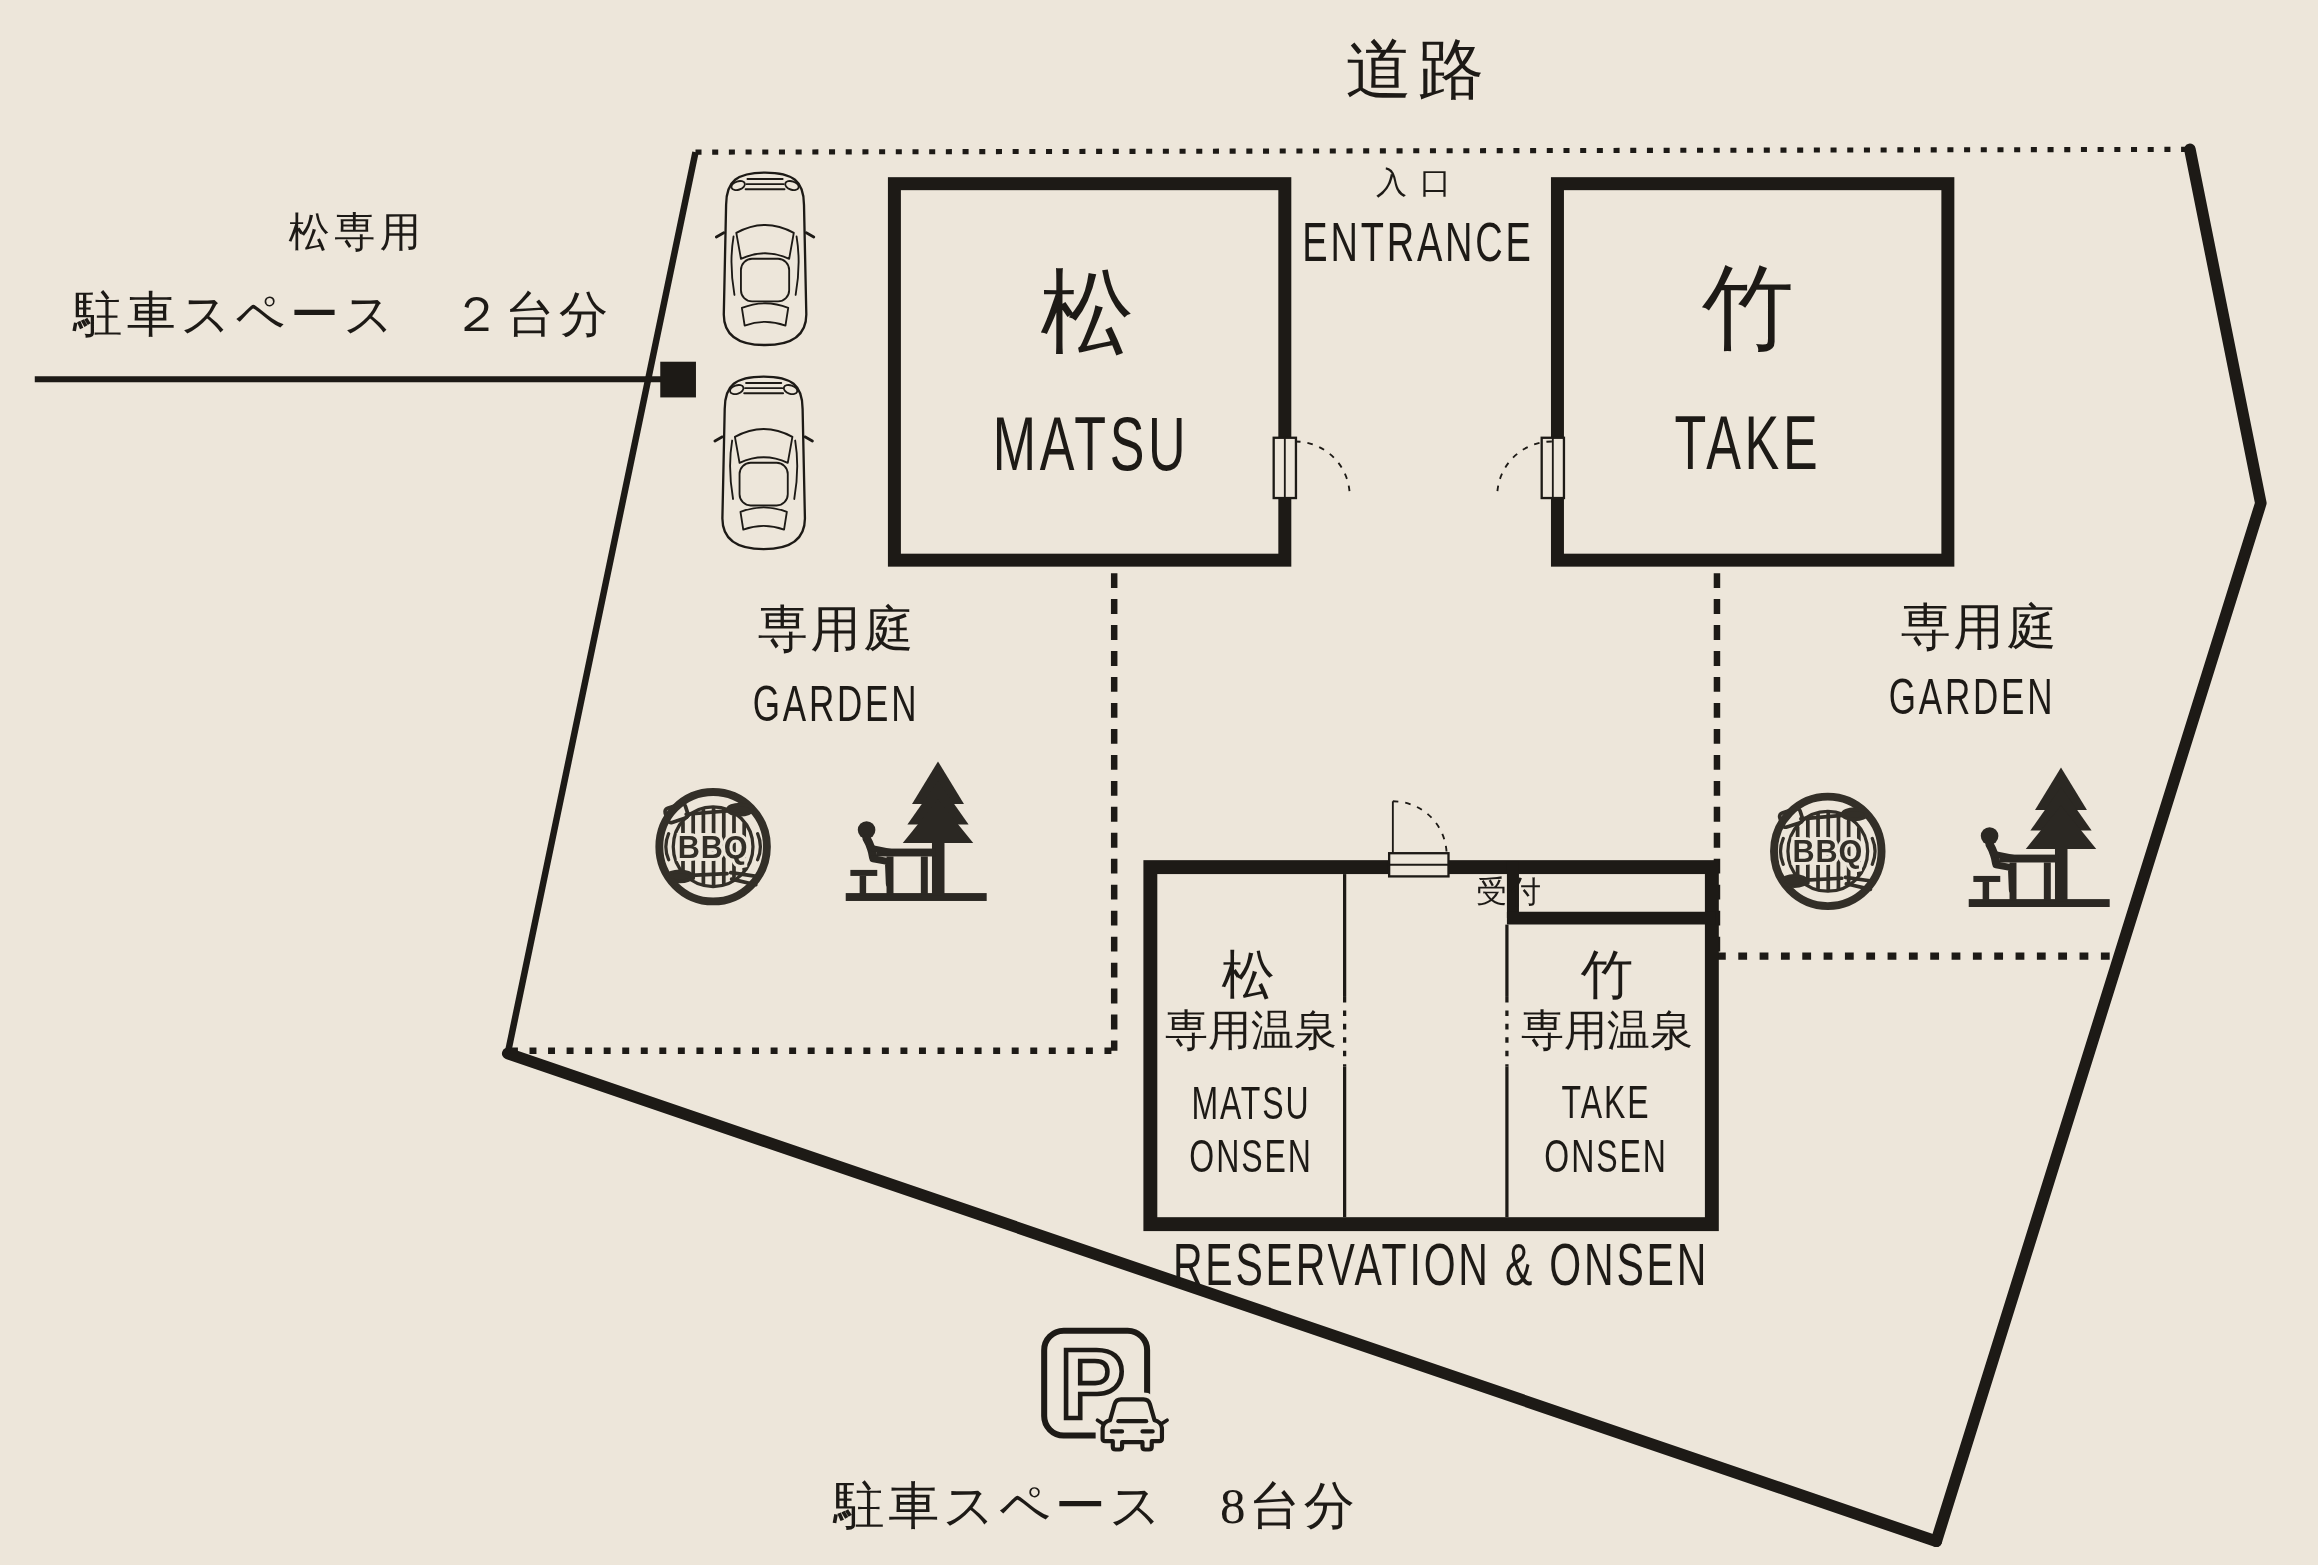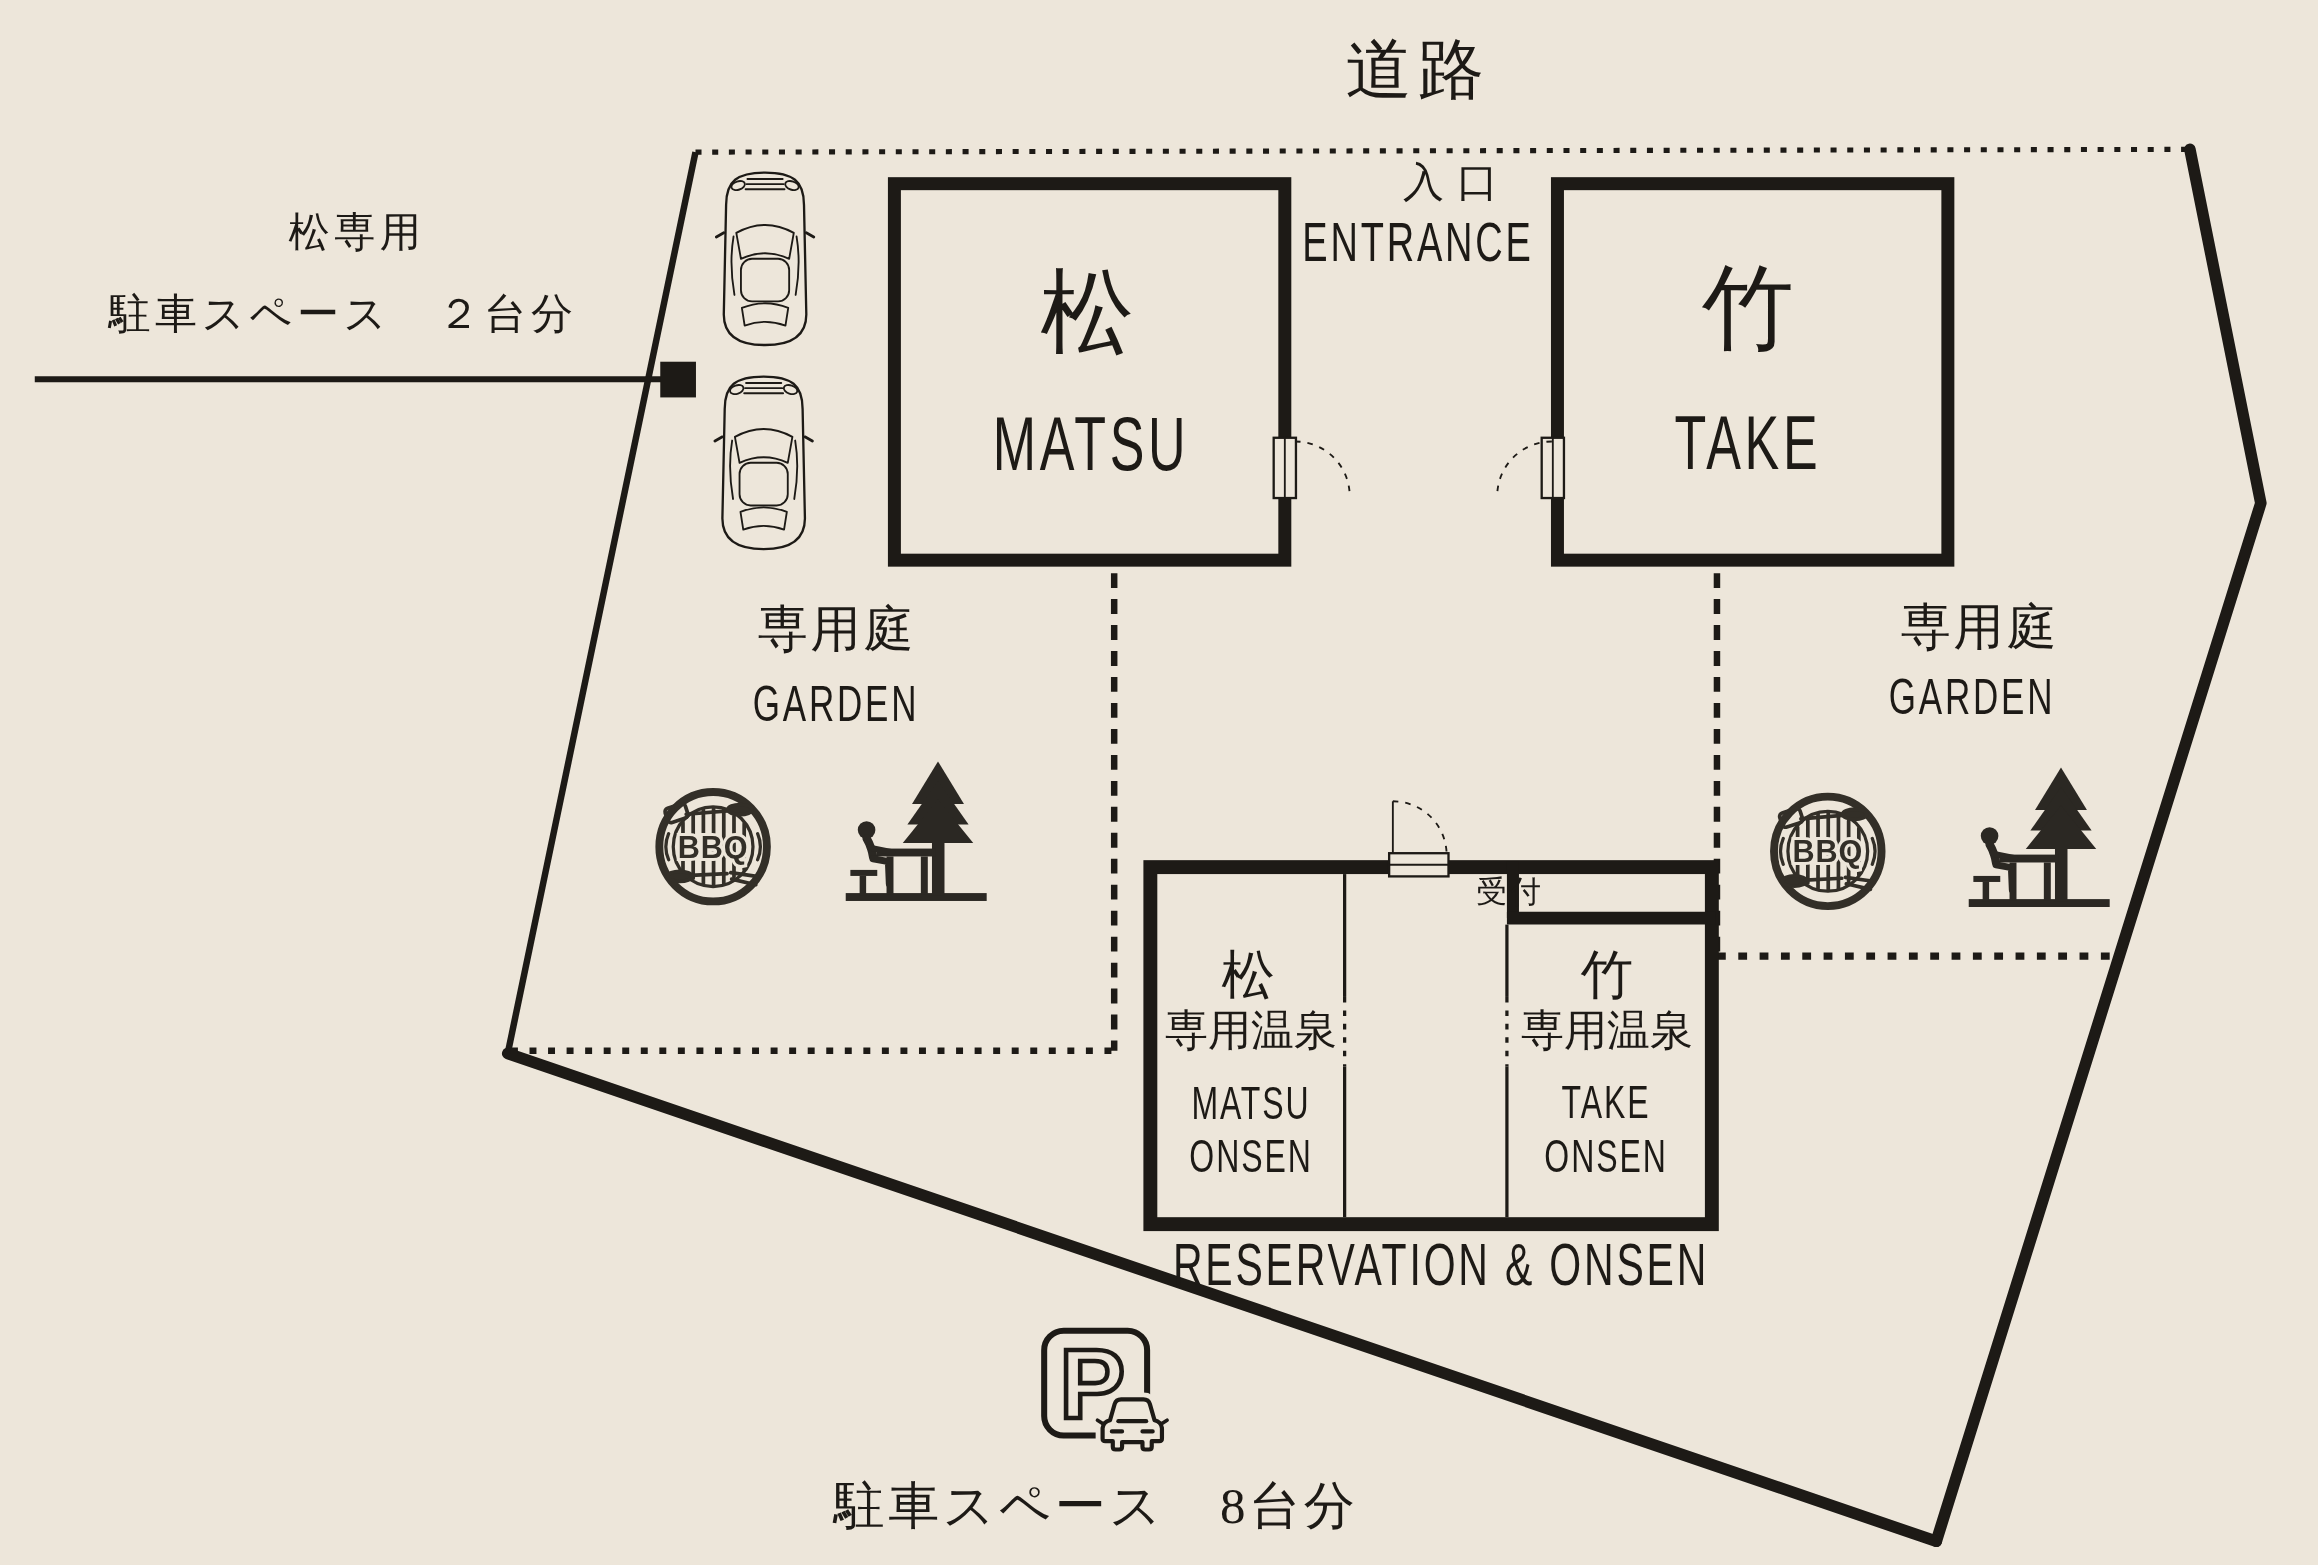--- a/index.html
+++ b/index.html
@@ -134,25 +134,25 @@
                  Q 48,118 42,118 L 34,118 Q 28,118 28,112 L 28,100 L 12,100 Q 6,100 6,95 Z" fill="none" stroke="#1D1A16" stroke-width="9" stroke-linejoin="round"></path>
         <path d="M 40,57 L 100,57" stroke="#1D1A16" stroke-width="9" stroke-linecap="round" fill="none"></path>
         <path d="M 26,79 L 48,79 M 92,79 L 114,79" stroke="#1D1A16" stroke-width="9" stroke-linecap="round" fill="none"></path>
         <path d="M 6,62 l -11,-7 M 134,62 l 11,-7" stroke="#1D1A16" stroke-width="8" stroke-linecap="round" fill="none"></path>
       </g>
     </g>
   </svg>
 
   <div class="t kanji" style="left:1418px;top:70px;font-size:66px;letter-spacing:6.5px;">道路</div>
 
-  <div class="t kanji" style="left:1420px;top:182px;font-size:41px;letter-spacing:13px;margin-left:37px;">入口</div>
+  <div class="t kanji" style="left:1420px;top:182px;font-size:31px;letter-spacing:13px;">入口</div>
   <div class="t hand" style="left:1418px;top:242px;font-size:38px;letter-spacing:2.8px;">ENTRANCE</div>
 
   <div class="t kanji" style="left:357px;top:232px;font-size:41px;letter-spacing:4.6px;">松専用</div>
-  <div class="t kanji" style="left:343px;top:314px;font-size:42px;letter-spacing:4.6px;">駐車スペース　２台分</div>
+  <div class="t kanji" style="left:343px;top:314px;font-size:49px;letter-spacing:4.6px;">駐車スペース　２台分</div>
 
   <div class="t kanji" style="left:1087px;top:312px;font-size:93px;">松</div>
   <div class="t hand" style="left:1091px;top:444px;font-size:52px;letter-spacing:3.7px;">MATSU</div>
 
   <div class="t kanji" style="left:1748px;top:308px;font-size:93px;">竹</div>
   <div class="t hand" style="left:1748px;top:443px;font-size:52px;letter-spacing:3.7px;">TAKE</div>
 
   <div class="t kanji" style="left:837px;top:629px;font-size:50px;letter-spacing:2.8px;">専用庭</div>
   <div class="t hand" style="left:836px;top:703px;font-size:35px;letter-spacing:2.8px;">GARDEN</div>
 

